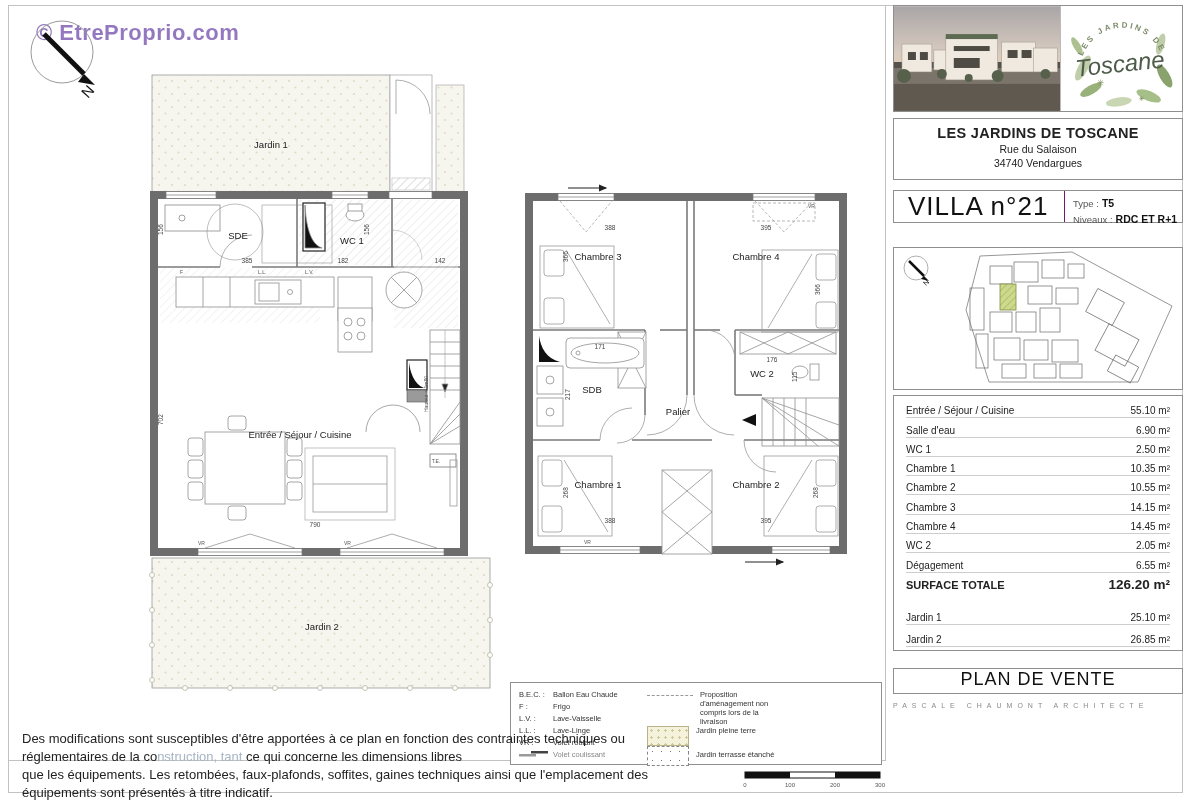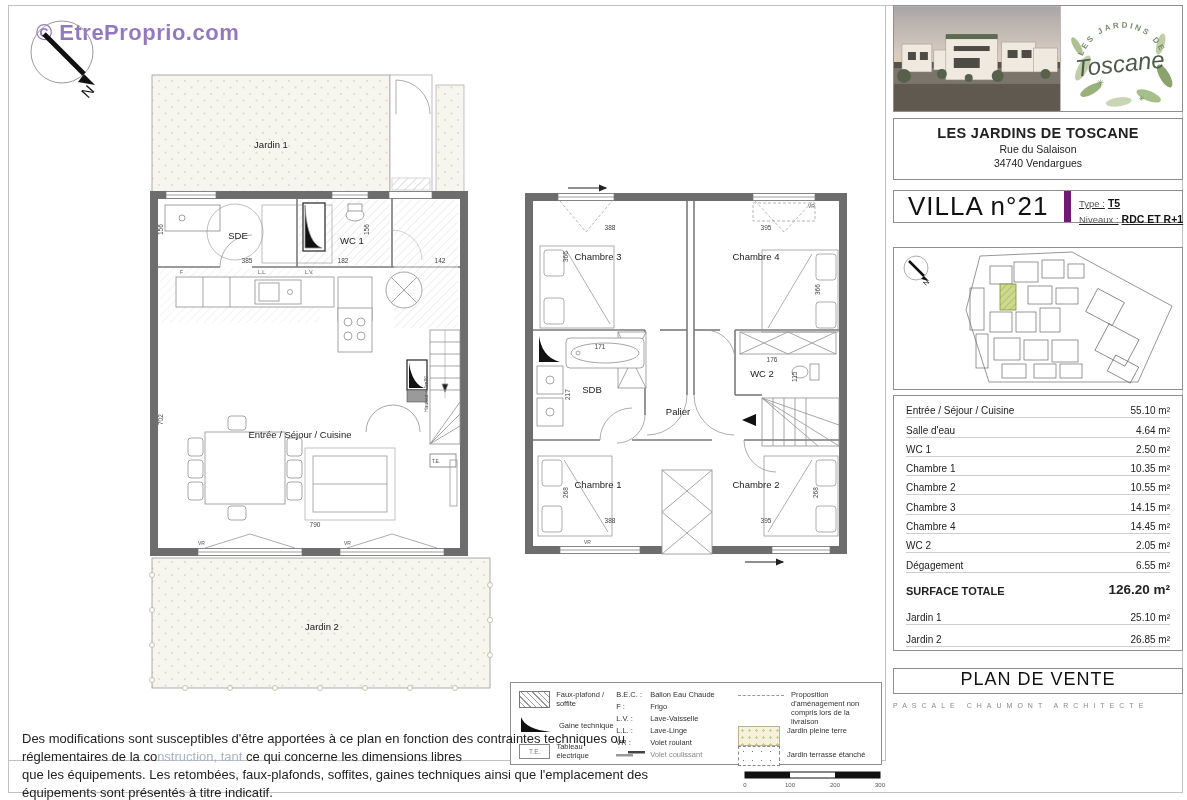--- a/index.html
+++ b/index.html
@@ -10,29 +10,29 @@
   .frame{position:absolute;border:1px solid #c2c2c2;box-sizing:border-box;}
   .watermark{position:absolute;left:36px;top:20px;font-size:22px;font-weight:bold;
              color:#4c1d95;opacity:.6;letter-spacing:.5px;}
   
   .title-block{left:893px;top:118px;width:290px;height:62px;text-align:center;padding-top:6px;}
   .title-block .name{font-size:14.5px;font-weight:bold;letter-spacing:.3px;}
   .title-block .addr{font-size:10.5px;margin-top:2px;}
   .villa-block{left:893px;top:190px;width:290px;height:33px;display:flex;}
   .villa-left{flex:1;display:flex;align-items:center;padding-left:14px;font-size:26px;
               letter-spacing:1px;color:#111;}
-  .villa-right{width:118px;border-left:7px solid #701a75;padding:6px 0 0 8px;box-sizing:border-box;text-decoration:underline;}
+  .villa-right{width:118px;border-left:1px solid #701a75;padding:6px 0 0 8px;box-sizing:border-box;}
   .kv{font-size:9.5px;color:#555;margin-bottom:4px;white-space:nowrap;}
   .kv b{font-size:10.5px;color:#111;font-weight:bold;margin-left:3px;}
   .siteplan-box{left:893px;top:247px;width:290px;height:143px;}
   .table-box{left:893px;top:395px;width:290px;height:256px;padding:3px 12px 0 12px;}
   .trow{display:flex;justify-content:space-between;align-items:flex-end;height:17.3px;
         border-bottom:1px solid #cdcdcd;font-size:10px;color:#222;padding-bottom:1px;}
   .trow .v{font-size:10px;}
-  .trow.total{border-bottom:none;height:24px;font-weight:bold;font-size:11px;align-items:flex-end;gap:48px;}
+  .trow.total{border-bottom:none;height:24px;font-weight:bold;font-size:11px;align-items:center;gap:48px;}
   .trow.total .v{font-size:13.5px;}
   .trow.jardin{height:20px;}
   .spacer{height:5px;}
   .vente-box{left:893px;top:668px;width:290px;height:26px;display:flex;align-items:flex-start;
              justify-content:center;font-size:18px;letter-spacing:1px;color:#111;}
   .architect{left:893px;top:702px;width:290px;font-size:7px;color:#8a8a8a;
              letter-spacing:5px;text-align:justify;white-space:nowrap;}
   
   .legend-wrap{left:510px;top:658px;width:372px;height:107px;}
   .legend-title{position:absolute;left:0;top:0;width:100%;height:22px;border:1px solid #8f8f8f;
@@ -512,21 +512,21 @@
   </svg>
 </div>
 
 <div class="box table-box">
   <div class="trow">
       <span>Entrée / Séjour / Cuisine</span>
       <span class="v">55.10 m²</span>
     </div>
   <div class="trow">
       <span>Salle d'eau</span>
-      <span class="v">4.64 m²</span>
+      <span class="v">6.90 m²</span>
     </div>
   <div class="trow">
       <span>WC 1</span>
       <span class="v">2.50 m²</span>
     </div>
   <div class="trow">
       <span>Chambre 1</span>
       <span class="v">10.35 m²</span>
     </div>
   <div class="trow">
@@ -564,36 +564,20 @@
     </div>
 </div>
 
 <div class="box vente-box">
   <span>PLAN DE VENTE</span>
 </div>
 <div class="abs architect">PASCALE CHAUMONT ARCHITECTE</div>
 
 <div class="abs legend-wrap">
   <div class="legend-body">
-    <div class="lg-col1">
-      <div class="lg-item">
-          <span class="sw-hatch"></span>
-          <span>Faux-plafond / soffite</span>
-        </div>
-      <div class="lg-item">
-        <svg width="34" height="18" viewBox="0 0 34 18">
-            <path d="M2,1 L2,16 L32,16 C14,14 5,9 2,1 Z" fill="#111"></path>
-          </svg>
-        <span>Gaine technique</span>
-      </div>
-      <div class="lg-item">
-          <span class="sw-te">T.E.</span>
-          <span>Tableau électrique</span>
-        </div>
-    </div>
     <div class="lg-col2">
       <div class="lg-kv">
           <span class="k">B.E.C. :</span>
           <span>Ballon Eau Chaude</span>
         </div>
       <div class="lg-kv">
           <span class="k">F :</span>
           <span>Frigo</span>
         </div>
       <div class="lg-kv">

